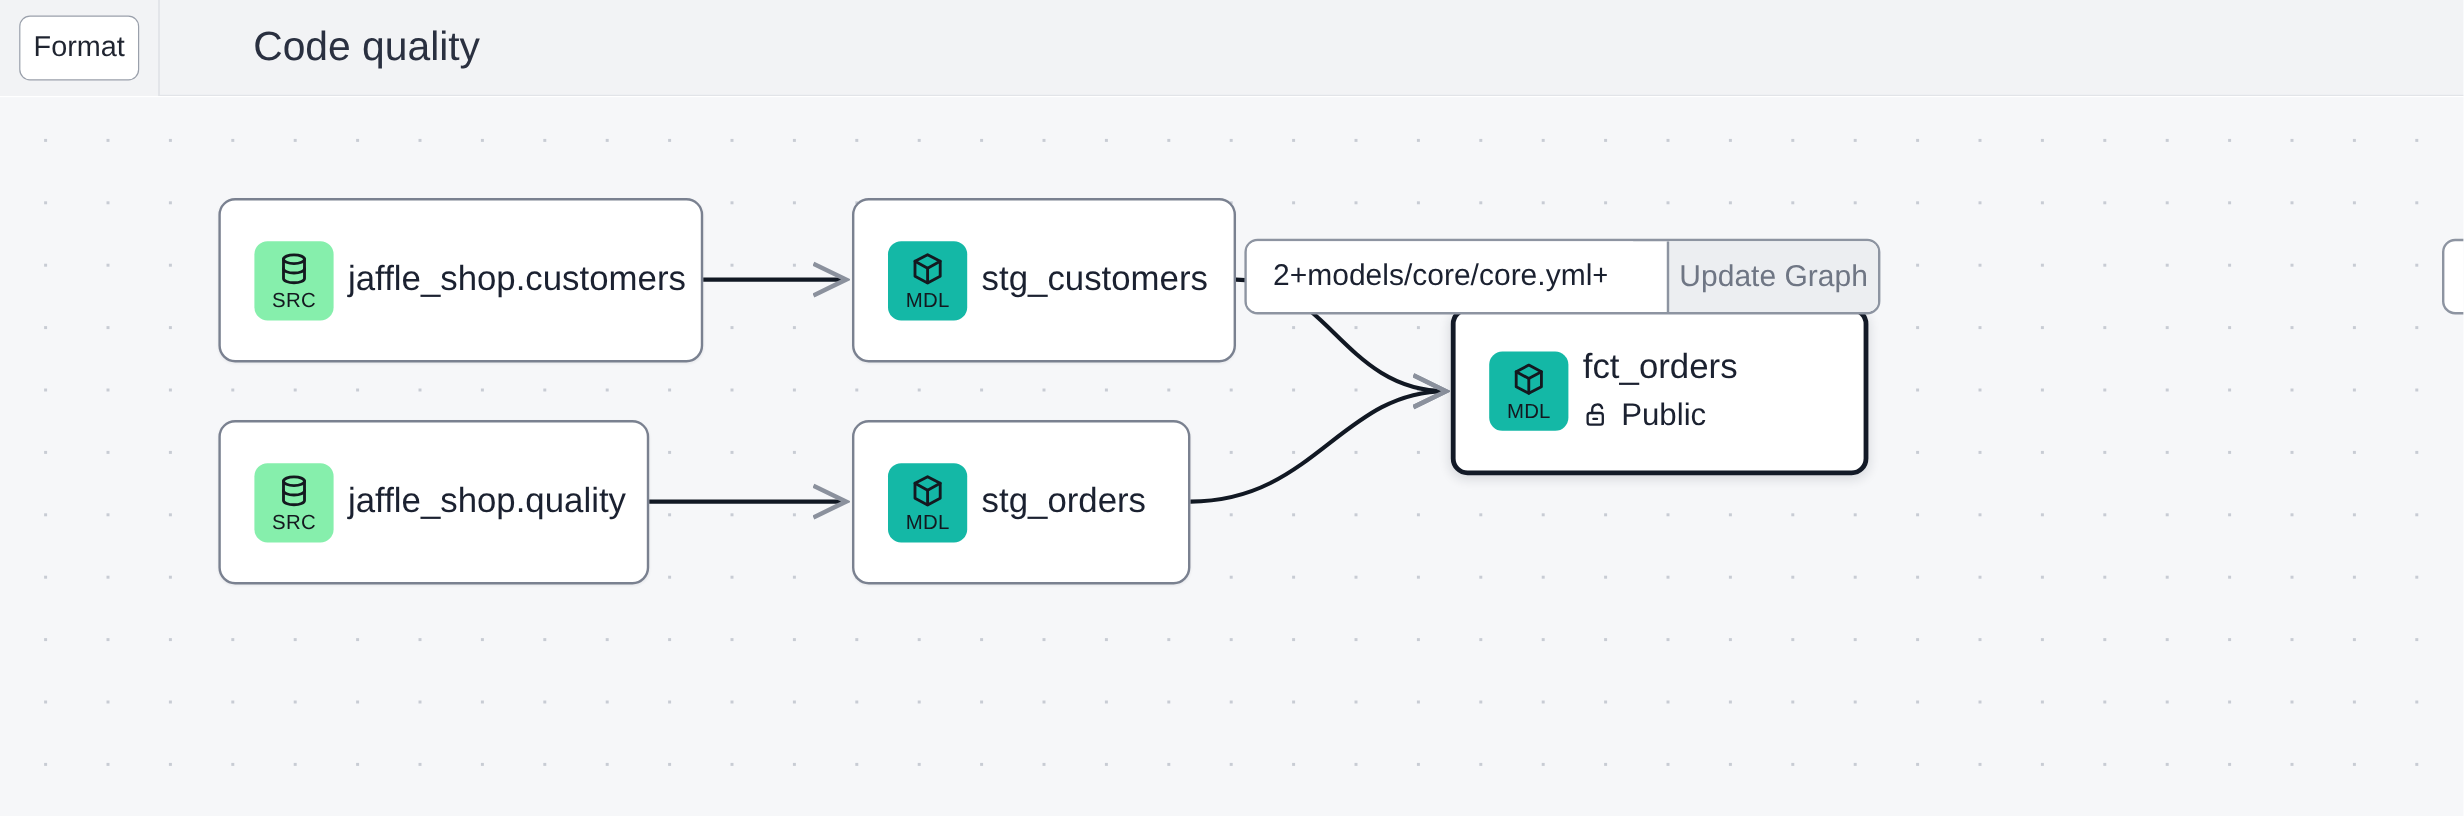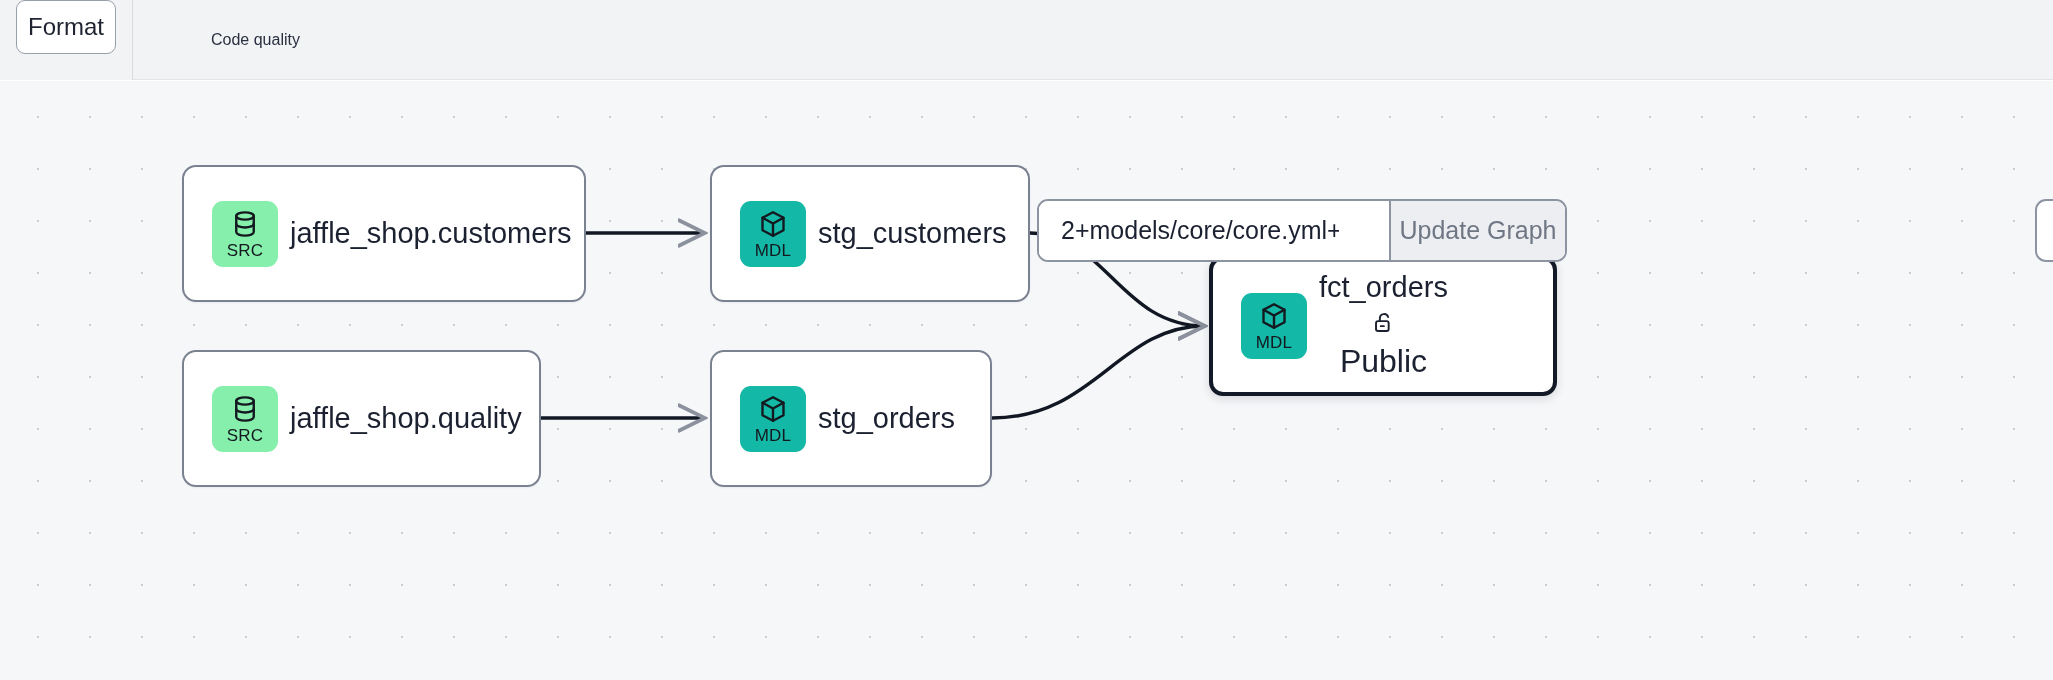--- a/index.html
+++ b/index.html
@@ -15,42 +15,42 @@
   
   .header {
     position: absolute; left: 0; top: 0;
     width: 2053px; height: 80px;
     background: #f2f3f5;
     border-bottom: 1px solid #e2e4e8;
     display: flex; align-items: center;
   }
   .format-wrap {
     width: 133px; height: 80px;
-    display: flex; align-items: flex-start; justify-content: center;
+    display: flex; align-items: center; justify-content: center;
     border-right: 1px solid #d9dce1;
     background: #f2f3f5;
   }
   .format-btn {
     width: 100px; height: 54px;
     background: #ffffff;
     border: 1px solid #9aa0ab;
     border-radius: 9px;
     color: #1f2430;
     font-size: 24px;
     display: flex; align-items: center; justify-content: center;
     cursor: pointer;
     font-family: "Liberation Sans", sans-serif;
   }
   .tabs { display: flex; align-items: flex-end; height: 80px; padding-left: 52px; }
   .tab {
     position: relative;
     height: 80px;
     display: flex; align-items: center;
     padding: 0 26px;
-    font-size: 16px;
+    font-size: 34px;
     color: #2a3040;
     cursor: pointer;
     white-space: nowrap;
   }
   .tab.active { color: #1b2030; }
   .tab.active::after {
     content: "";
     position: absolute;
     left: 0; right: 0; bottom: 4px;
     height: 5px;
@@ -107,23 +107,22 @@
   .node-title {
     font-size: 29px;
     color: #1b2130;
     line-height: 1.1;
     white-space: nowrap;
   }
   .node-sub {
     display: flex; align-items: center;
     gap: 9px;
     margin-top: 7px;
-    font-size: 32px;
+    font-size: 26px;
     color: #1b2130;
-    flex-direction: column;
   }
   .node-sub svg { display: block; }
 
   
   .graph-ctl {
     position: absolute;
     left: 1037px; top: 118px;
     height: 63px;
     display: flex;
     border: 2px solid #8d94a1;

